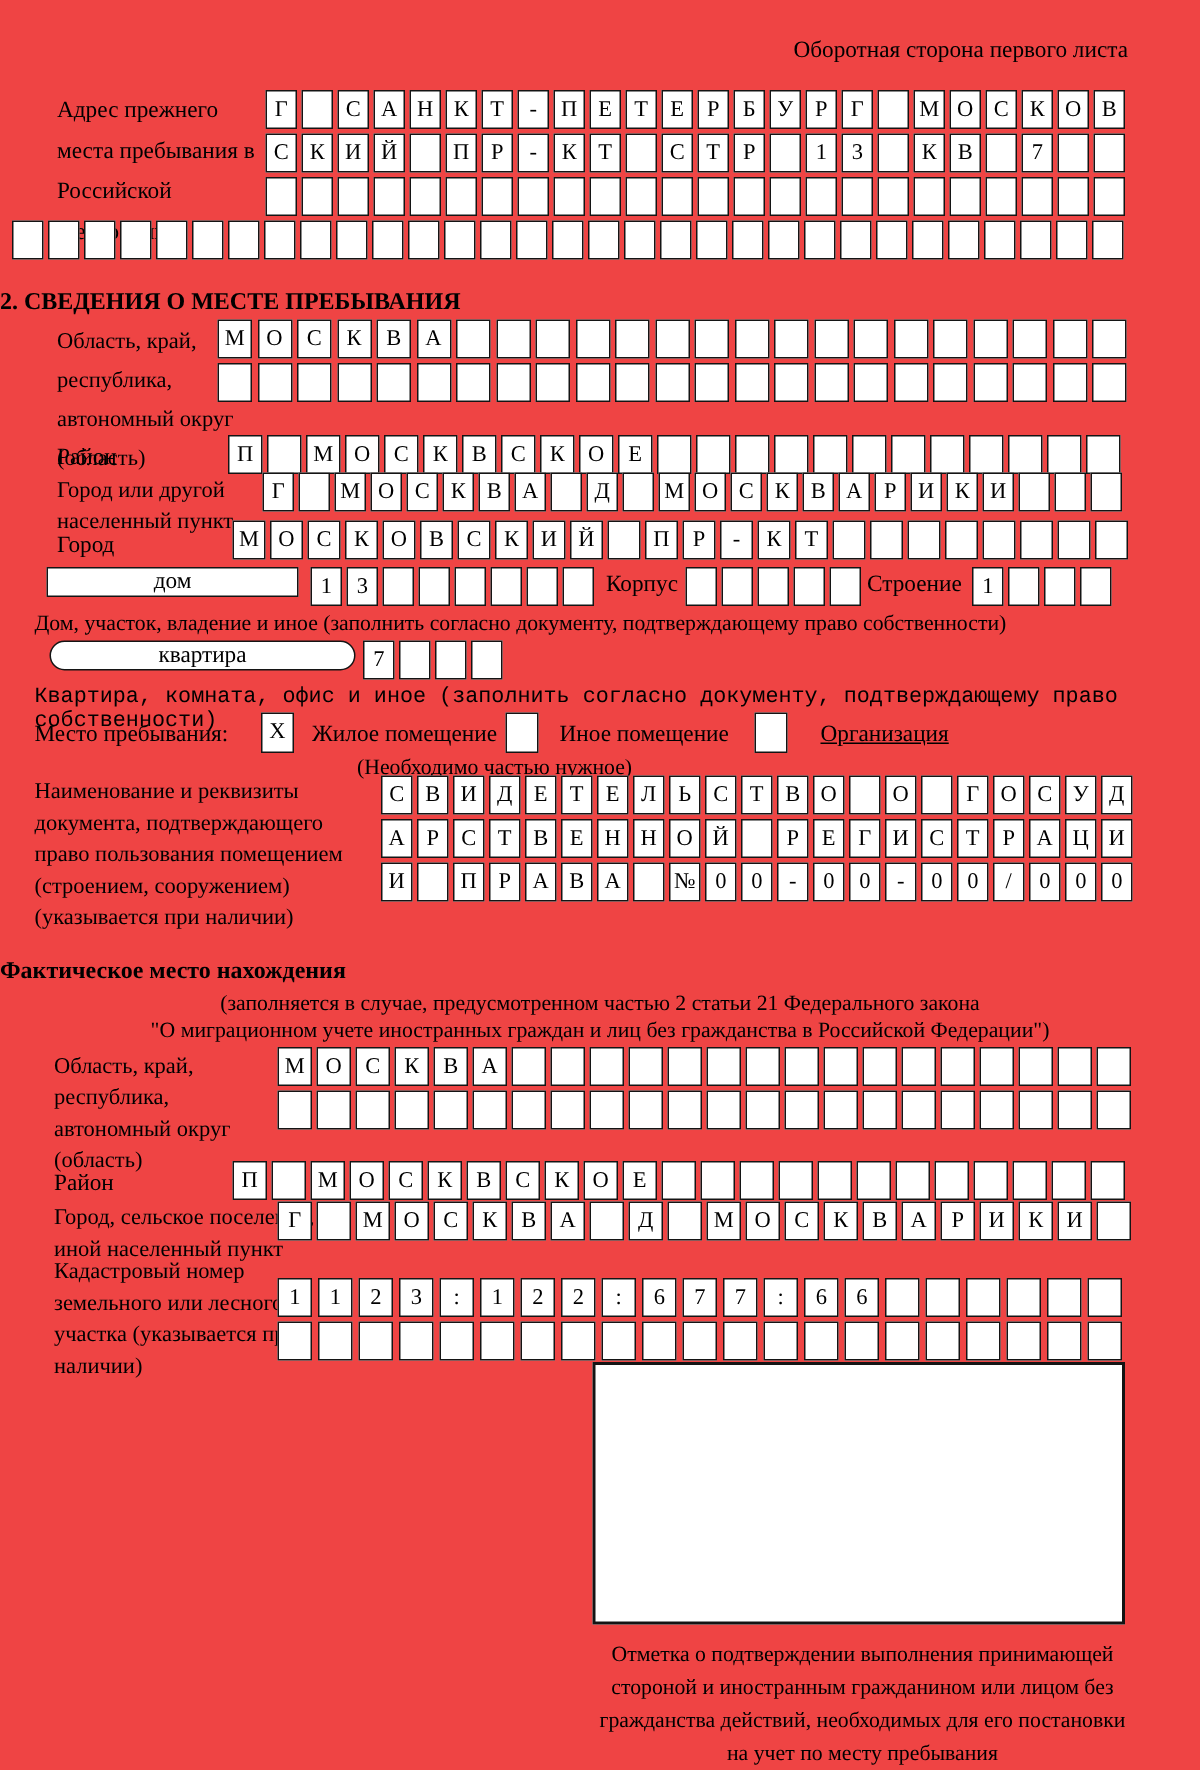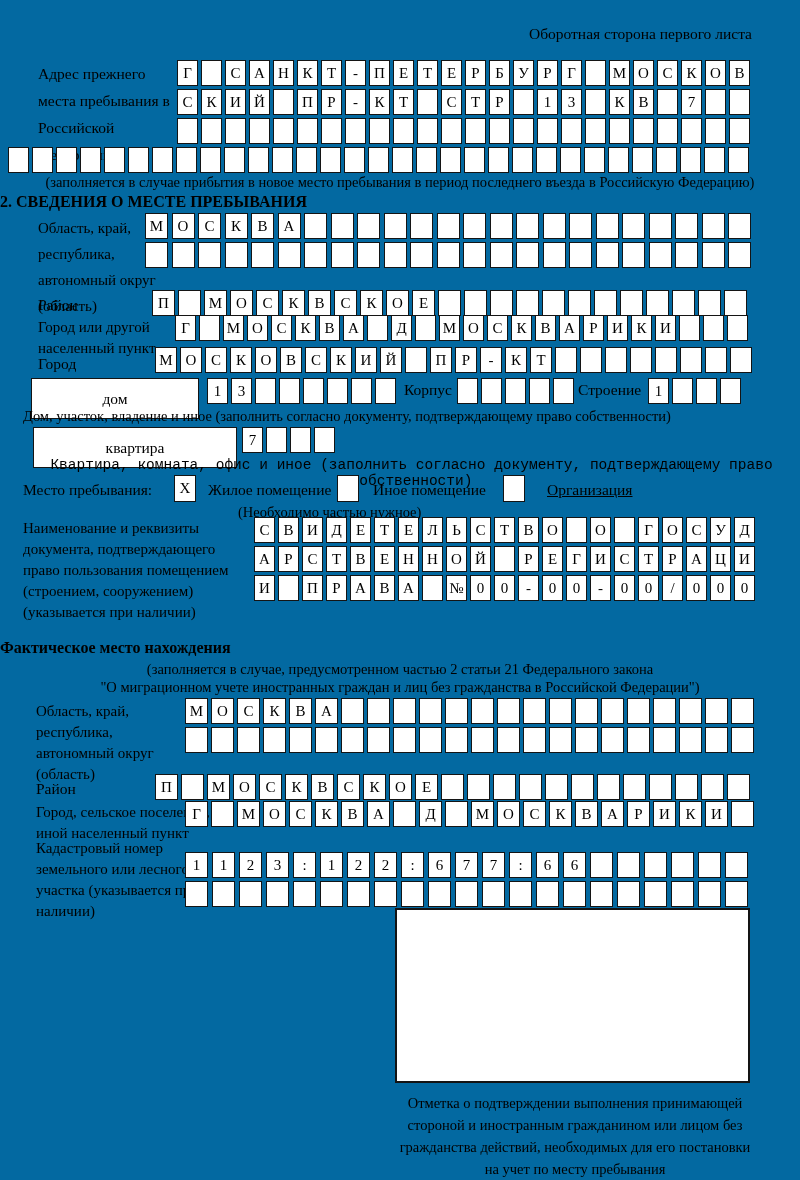--- a/index.html
+++ b/index.html
@@ -1,37 +1,37 @@
 <!DOCTYPE html>
 <html><head>
 <meta charset="utf-8">
 <style>
   html,body{margin:0;padding:0;background:#fff;}
   .page{
-    position:relative;width:800px;height:1180px;background:#0369a1;color:#000;
+    position:relative;width:800px;height:1180px;background:#ef4444;color:#000;
     font-family:"Liberation Serif","DejaVu Serif",serif;overflow:hidden;
   }
   .abs{position:absolute;}
   .lbl{font-size:15.5px;line-height:27px;}
   .lbl-s{font-size:15px;line-height:21px;}
-  .note{font-size:14.5px;text-align:center;}
+  .note{font-size:14.5px;}
   .title{font-weight:bold;font-size:16px;width:100%;}
   .cellrow{display:flex;flex-wrap:nowrap;}
   .cellrow{margin-bottom:3px;}
   .cell{
     box-sizing:border-box;flex:0 0 auto;width:21px;height:26px;margin-right:3px;
     border:1.5px solid #141414;display:inline-flex;align-items:center;justify-content:center;
     font-size:15px;line-height:1;background:#fff;
   }
   .p25 .cell{width:22px;margin-right:3px;}
   .p26 .cell{width:23px;margin-right:3px;}
   .p265 .cell{width:23px;margin-right:3.5px;}
   .p27 .cell{width:23px;margin-right:4px;}
   .widebox{
-    box-sizing:border-box;border:1.8px solid #141414;height:41px;background:#fff;
+    box-sizing:border-box;border:1.8px solid #141414;height:20px;background:#fff;
     display:flex;align-items:center;justify-content:center;font-size:15.5px;
   }
   .ckbox{
     box-sizing:border-box;width:22px;height:27px;border:1.6px solid #141414;background:#fff;
     display:inline-flex;align-items:center;justify-content:center;font-size:15px;
   }
   .bigbox{box-sizing:border-box;border:2px solid #141414;background:#fff;}
   .ctr{text-align:center;width:100%;}
 </style>
 </head>
@@ -148,21 +148,20 @@
       <span class="cell"></span>
       <span class="cell"></span>
       <span class="cell"></span>
       <span class="cell"></span>
       <span class="cell"></span>
       <span class="cell"></span>
       <span class="cell"></span>
       <span class="cell"></span>
       <span class="cell"></span>
     </div>
-  <div class="abs note ctr" style="top:174px;left:0;">(заполняется в случае прибытия в новое место пребывания в период последнего въезда в Российскую Федерацию)</div>
 
   <div class="abs title" style="top:193px;left:0;">2. СВЕДЕНИЯ О МЕСТЕ ПРЕБЫВАНИЯ</div>
 
   <div class="abs lbl-s" style="left:38px;top:215px;width:118px;line-height:26px;">Область, край, республика, автономный округ (область)</div>
   <div class="abs" style="left:145px;top:213px;">
     <div class="cellrow p265">
         <span class="cell">М</span>
         <span class="cell">О</span>
         <span class="cell">С</span>
         <span class="cell">К</span>
@@ -317,21 +316,21 @@
     </div>
   <div class="abs lbl" style="left:578px;top:376px;">Строение</div>
   <div class="abs cellrow" style="left:648px;top:378px;">
       <span class="cell">1</span>
       <span class="cell"></span>
       <span class="cell"></span>
       <span class="cell"></span>
     </div>
   <div class="abs note" style="left:23px;top:408px;">Дом, участок, владение и иное (заполнить согласно документу, подтверждающему право собственности)</div>
 
-  <div class="abs widebox" style="left:33px;top:427px;width:204px;">квартира</div>
+  <div class="abs widebox" style="left:33px;top:427px;width:204px;border-radius:11px;">квартира</div>
   <div class="abs cellrow" style="left:242px;top:427px;">
       <span class="cell">7</span>
       <span class="cell"></span>
       <span class="cell"></span>
       <span class="cell"></span>
     </div>
   <div class="abs note" style="left:23px;top:457px;font-family:Liberation Mono, monospace;">Квартира, комната, офис и иное (заполнить согласно документу, подтверждающему право собственности)</div>
 
   <div class="abs lbl" style="left:23px;top:476px;">Место пребывания:</div>
   <div class="abs ckbox" style="left:174px;top:475px;">X</div>

